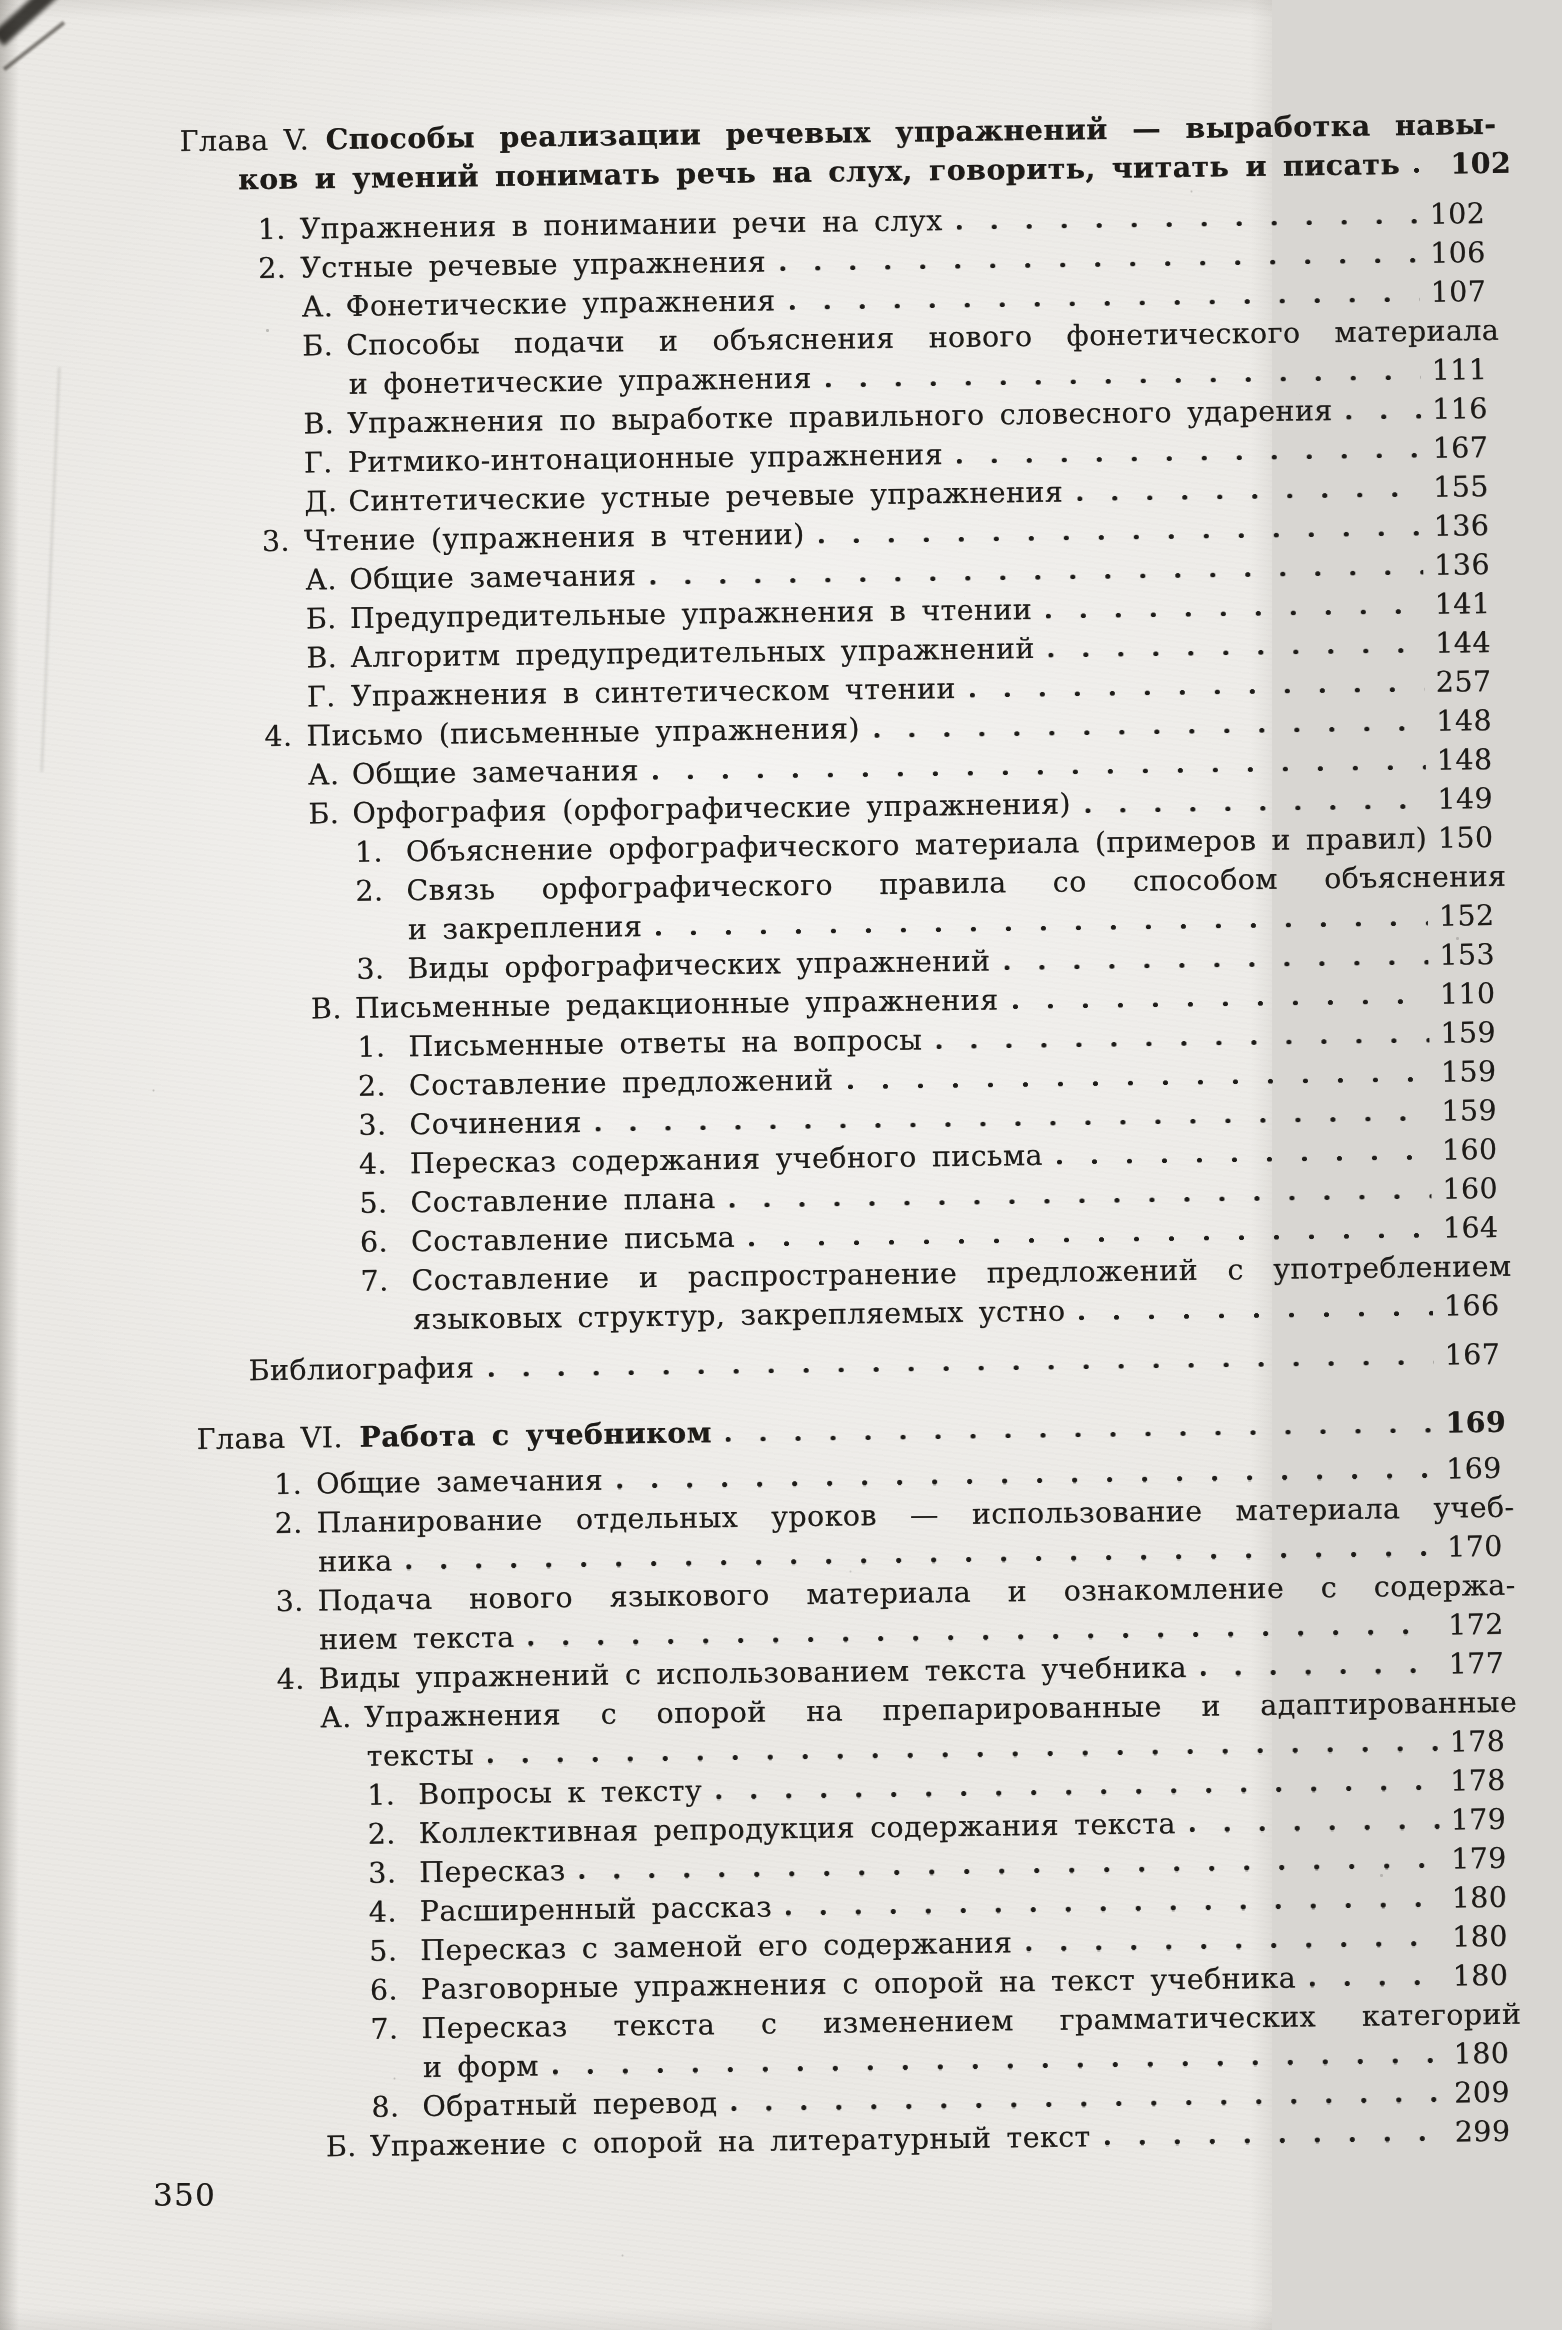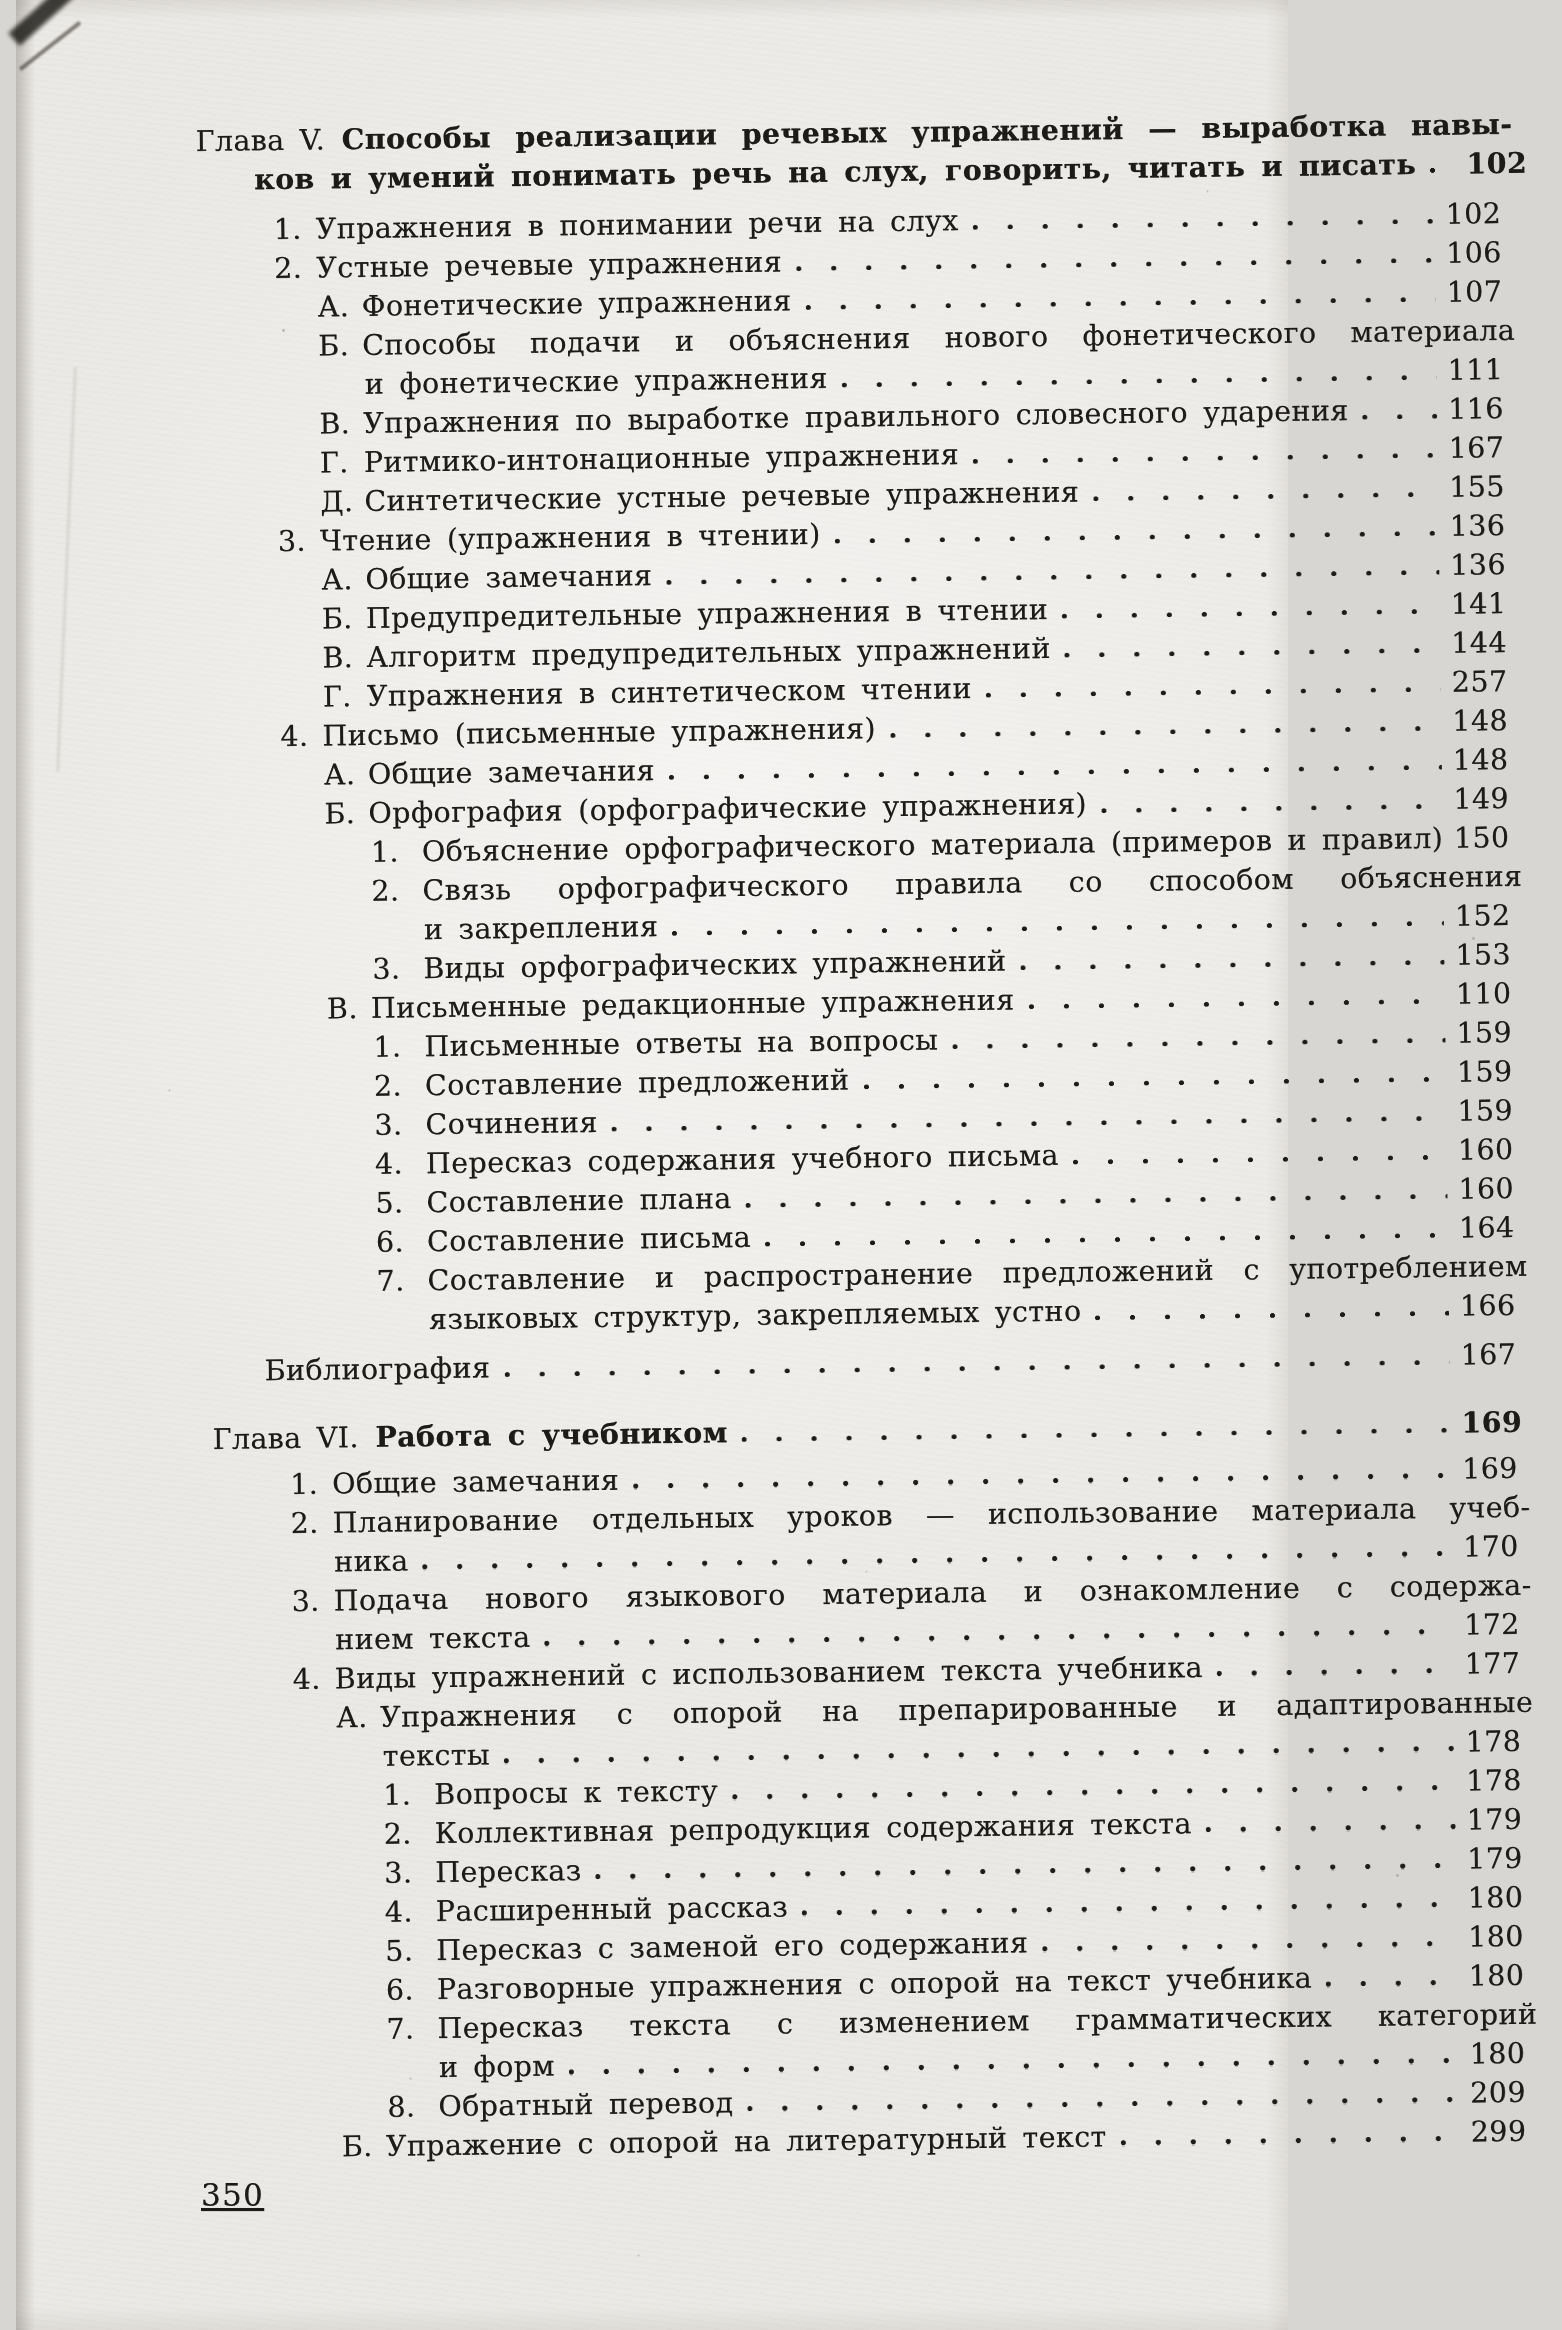--- a/index.html
+++ b/index.html
@@ -12,21 +12,20 @@
     position:relative;width:1272px;height:2330px;
     background-color:var(--paper,#ebe9e5);
     background-image:
       radial-gradient(1076px 1330px at 55% 35%, rgba(255,255,255,.5), rgba(255,255,255,0) 72%),
       linear-gradient(90deg, rgba(85,80,72,.30), rgba(85,80,72,0) 19px),
       linear-gradient(270deg, rgba(110,105,98,.10), rgba(0,0,0,0) 21.5px),
       linear-gradient(180deg, rgba(110,105,98,.12), rgba(0,0,0,0) 19px),
       linear-gradient(0deg, rgba(110,105,98,.10), rgba(0,0,0,0) 23px),
       repeating-linear-gradient(7deg, rgba(40,35,30,.015) 0 1.9px, rgba(0,0,0,0) 1.9px 5.7px);
     color:var(--ink,#1d1b18);
-    margin-left:16px;
   }
   
   .streak1{position:absolute;left:-16.5px;top:-5px;width:108px;height:16.5px;background:#15130f;
     transform:rotate(-42deg);opacity:.8;filter:blur(1.9px);}
   .streak2{position:absolute;left:-3.8px;top:44px;width:76px;height:3.8px;background:#26221c;
     transform:rotate(-38deg);opacity:.55;filter:blur(1.3px);}
   .crease{position:absolute;left:49px;top:367px;width:2.5px;height:405px;background:rgba(50,45,40,.10);
     transform:rotate(2.5deg);filter:blur(1.3px);}
   .specks{position:absolute;left:0;top:0;width:2.5px;height:2.5px;border-radius:50%;background:rgba(0,0,0,0);
     box-shadow:
@@ -57,23 +56,22 @@
   .c0 > .lbl{margin-right:16.5px;}
   .c0c{margin-left:58px;}
   .n1 {margin-left:77px;}  .n1 > .lbl{width:42px;}
   .n1c{margin-left:120px;}
   .L2 {margin-left:120px;}  .L2 > .lbl{width:44px;}
   .L2c{margin-left:166px;}
   .s3 {margin-left:166px;}  .s3 > .lbl{width:51px;}
   .s3c{margin-left:218px;}
   .bib{margin-left:53px;}
   .footer{
-    position:absolute;left:185px;top:2177px;font-size:31px;letter-spacing:1.3px;
+    position:absolute;left:153px;top:2177px;font-size:31px;letter-spacing:1.3px;
     text-shadow:0.3px 0.2px 0 rgba(25,22,18,.55);
-    text-decoration:underline;
   }
 </style>
 </head>
 <body>
 
 <div class="page">
   <div class="streak1"></div>
   <div class="streak2"></div>
   <div class="crease"></div>
   <div class="specks"></div>

